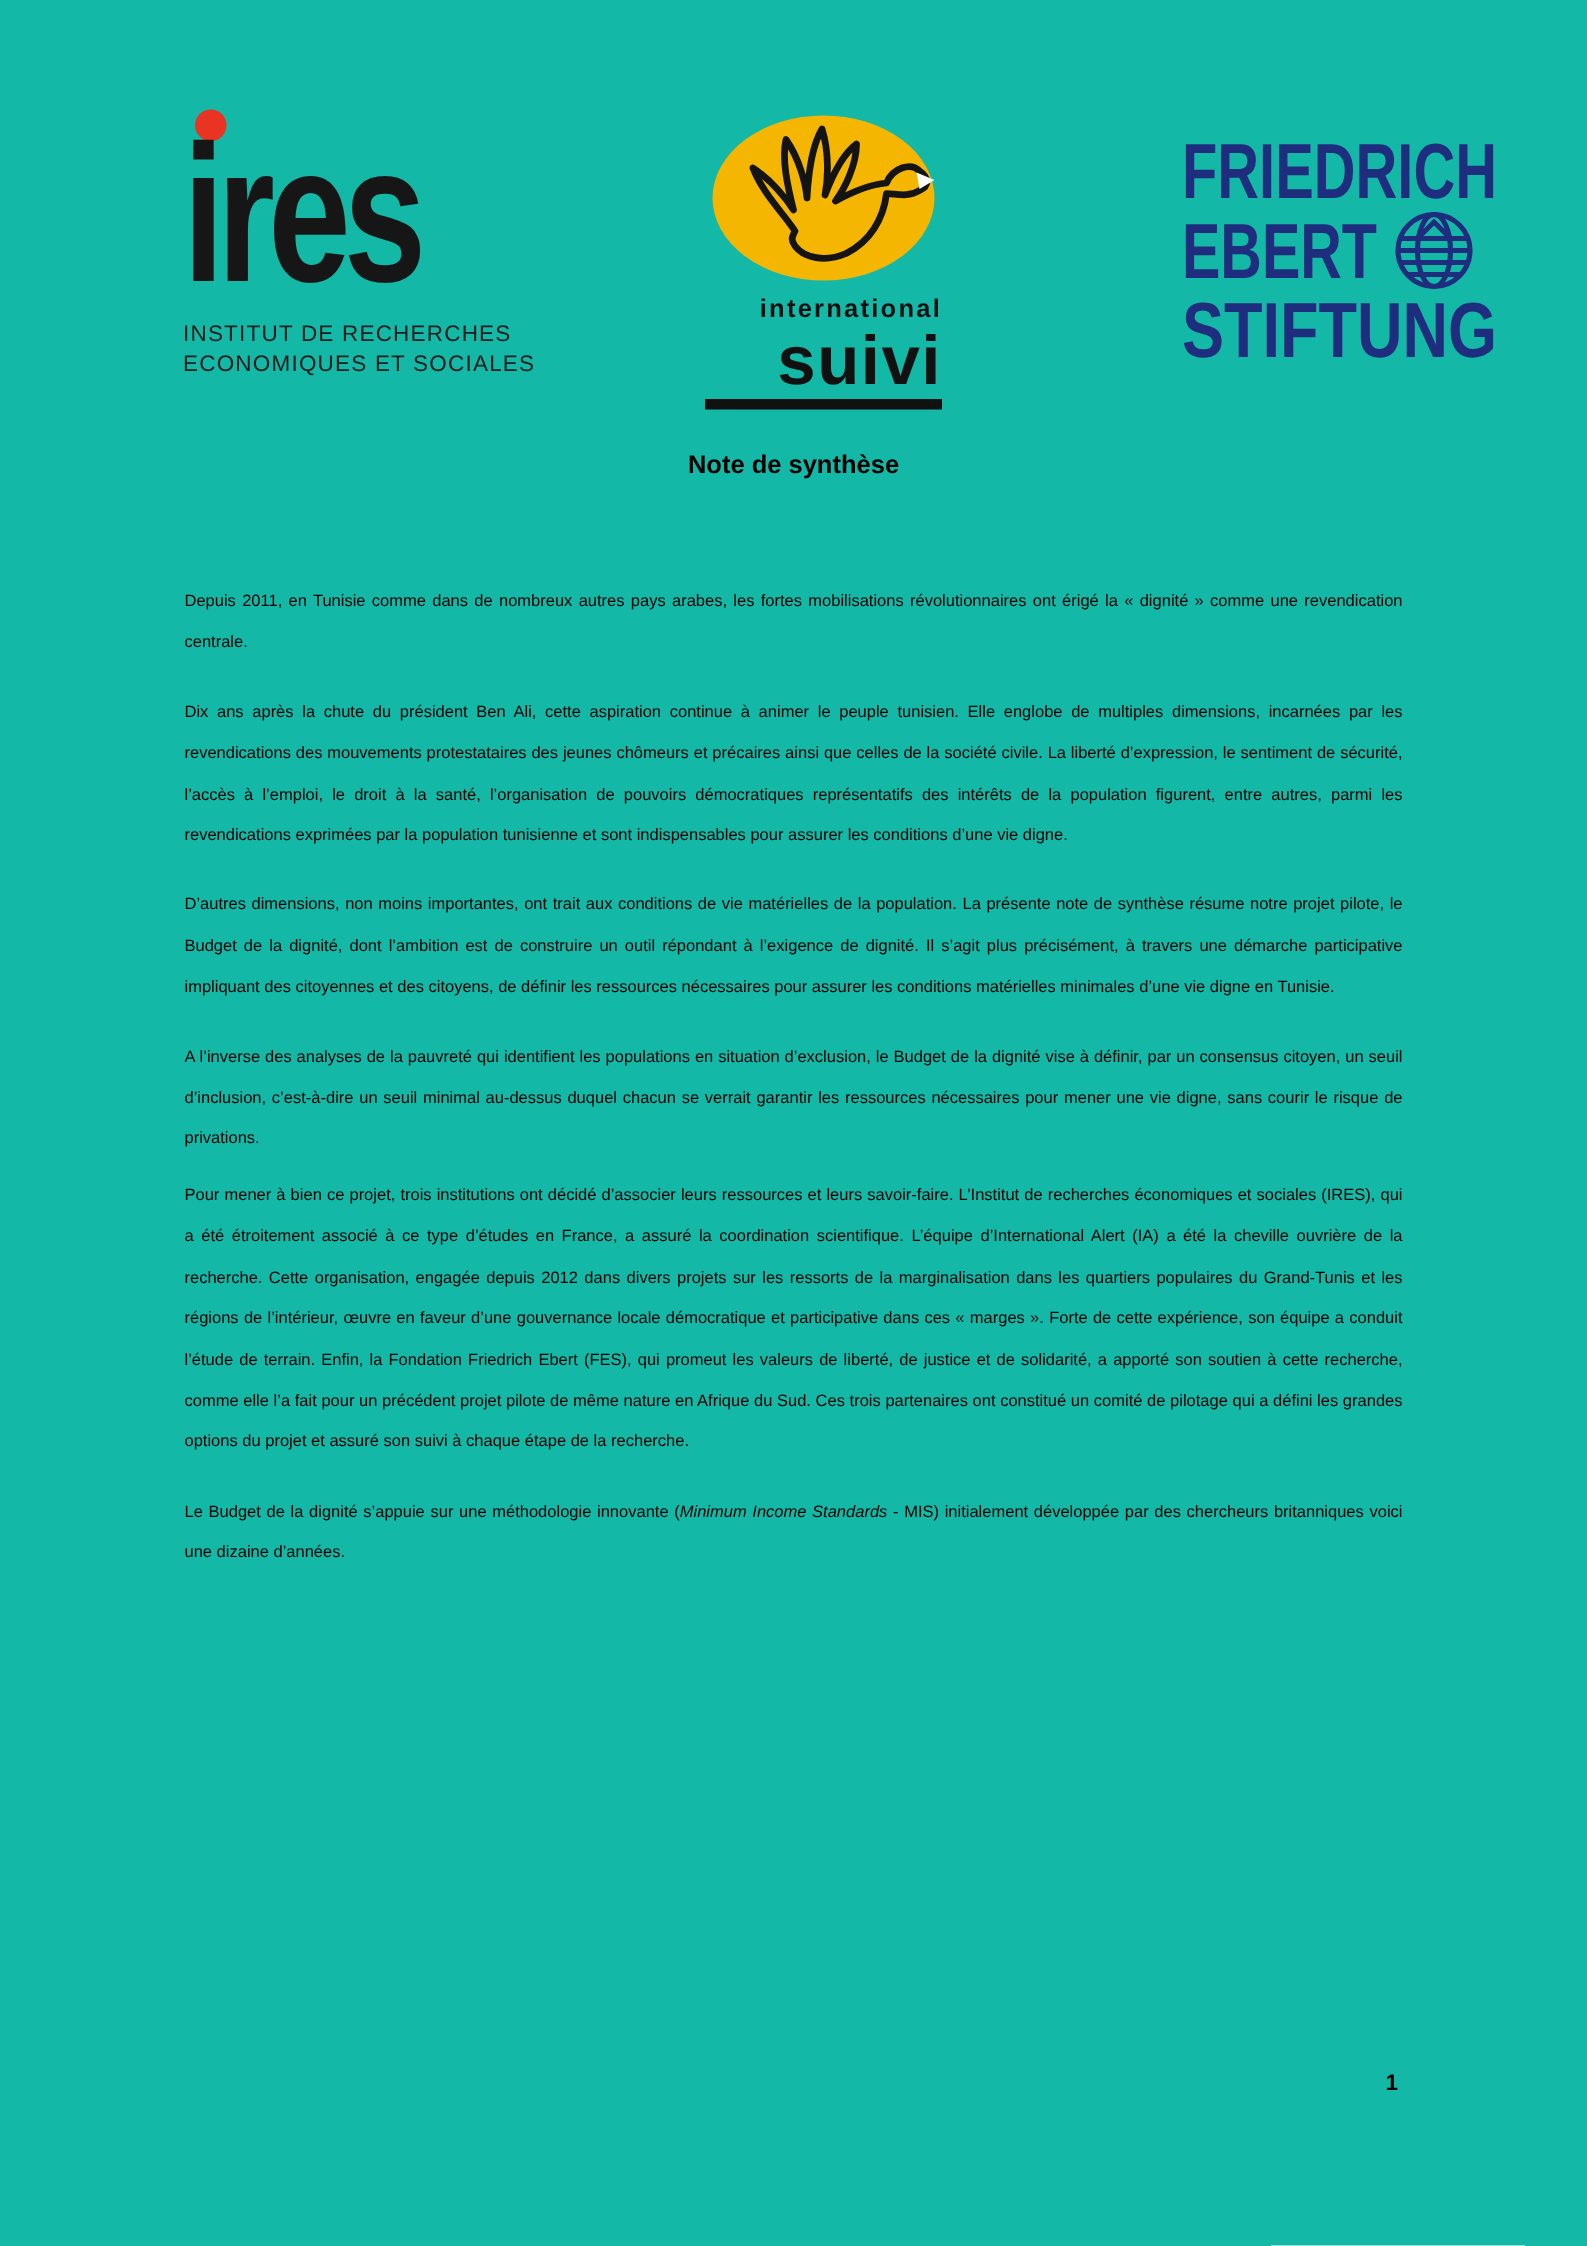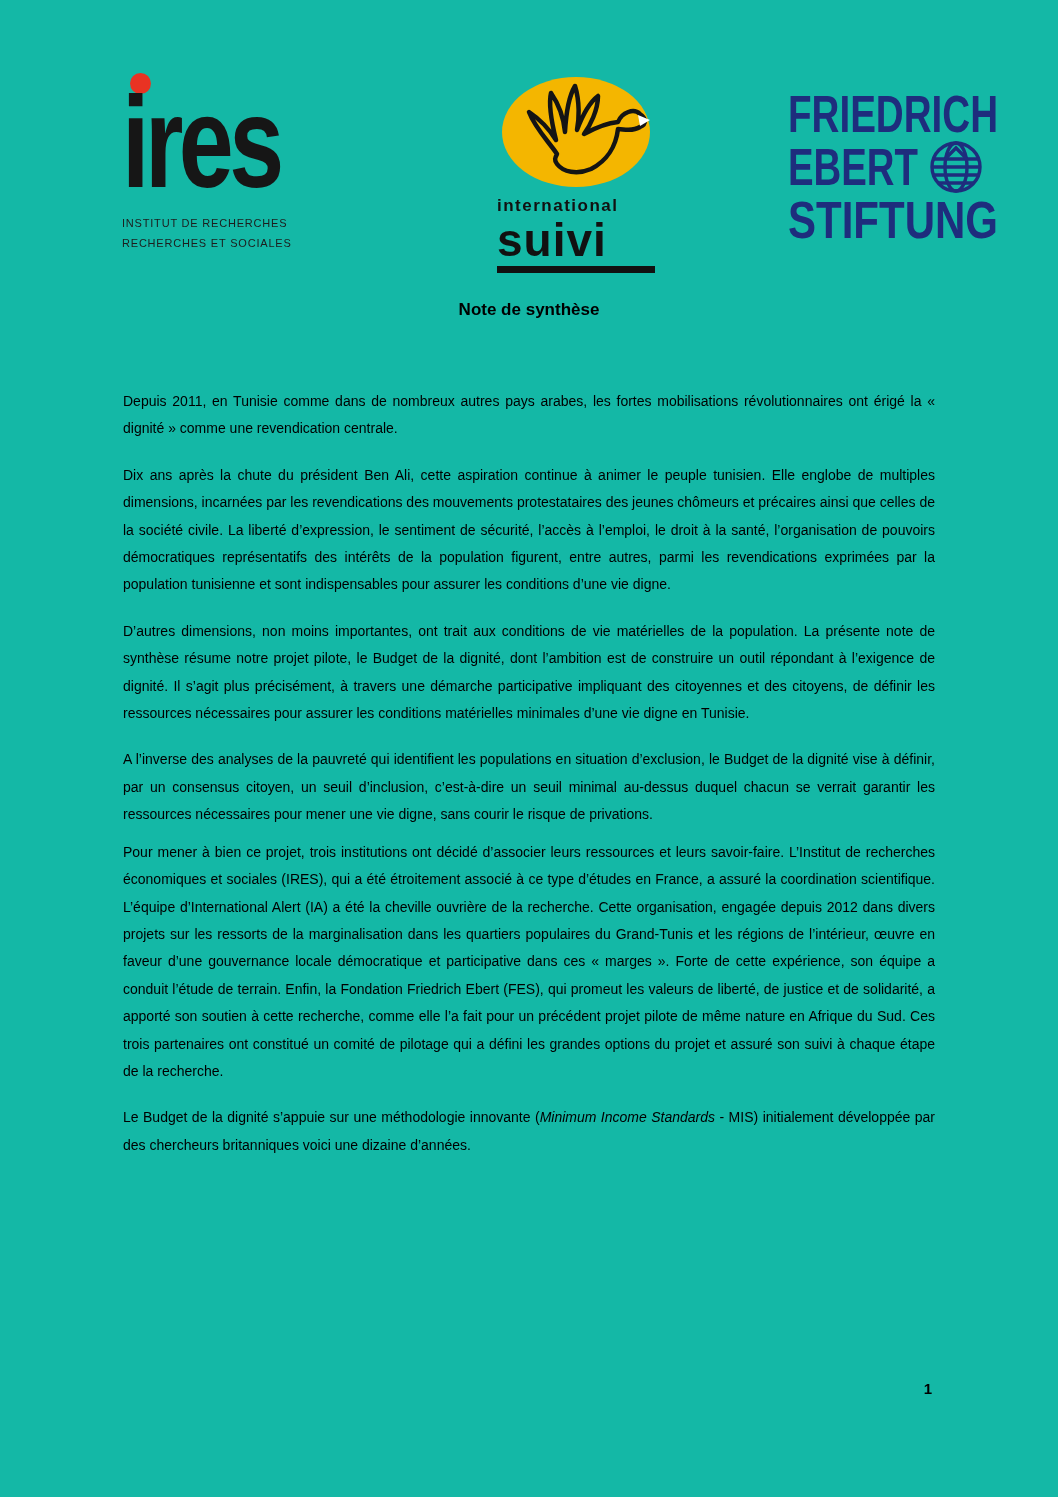--- a/index.html
+++ b/index.html
@@ -25,26 +25,26 @@
     color:#161616;
     margin-top:7px;
   }
   .ires-dot{
     position:absolute;left:8px;top:3px;
     width:21px;height:21px;border-radius:50%;
     background:#e93323;
   }
   .ires-caption{
     margin-top:6px;
-    font-size:11px;line-height:20px;font-weight:400;
+    font-size:15px;line-height:20px;font-weight:400;
     letter-spacing:0.8px;color:#1d1d1d;white-space:nowrap;
   }
 
   
-  .alert{position:absolute;left:497px;top:76px;width:158px;text-align:left;}
+  .alert{position:absolute;left:470px;top:76px;width:158px;text-align:right;}
   .alert svg{display:block;margin:0 auto;}
   .alert-int{
     font-size:17px;font-weight:700;letter-spacing:1.5px;
     color:#111;margin-top:8px;white-space:nowrap;
   }
   .alert-word{
     font-size:46px;line-height:1;font-weight:700;letter-spacing:1px;
     color:#111;margin-top:1px;
   }
   .alert-underline{height:7px;background:#111;margin-top:3px;}
@@ -55,21 +55,21 @@
   
   .title{
     position:absolute;top:297px;left:0;right:0;
     text-align:center;font-weight:700;
     font-size:17px;line-height:25px;color:#000;
   }
 
   
   .body-text{
     position:absolute;top:388px;left:123px;width:812px;
-    font-size:14px;line-height:27.4px;
+    font-size:11px;line-height:27.4px;
     text-align:justify;color:#000;
   }
   .body-text p{margin:0 0 19px 0;}
   .body-text p.tight{margin-bottom:10px;}
   .italic{font-style:italic;}
 
   
   .page-number{
     position:absolute;top:1380px;right:126px;
     font-size:15px;font-weight:700;color:#000;
@@ -80,21 +80,21 @@
 
 <div class="page">
 
   <div class="header">
 
     <div class="ires">
       <div class="ires-dot"></div>
       <div class="ires-word">ires</div>
       <div class="ires-caption">
         <div>INSTITUT DE RECHERCHES</div>
-        <div>RECHERCHES ET SOCIALES</div>
+        <div>ECONOMIQUES ET SOCIALES</div>
       </div>
     </div>
 
     <div class="alert">
       <span>
         <svg width="150" height="112" viewBox="0 0 150 112" aria-hidden="true">
           <ellipse cx="75" cy="56" rx="74" ry="55" fill="#f4b600"></ellipse>
           <path d="M56,78
                    C48,66 34,52 28,36
                    C40,44 50,56 55,64

